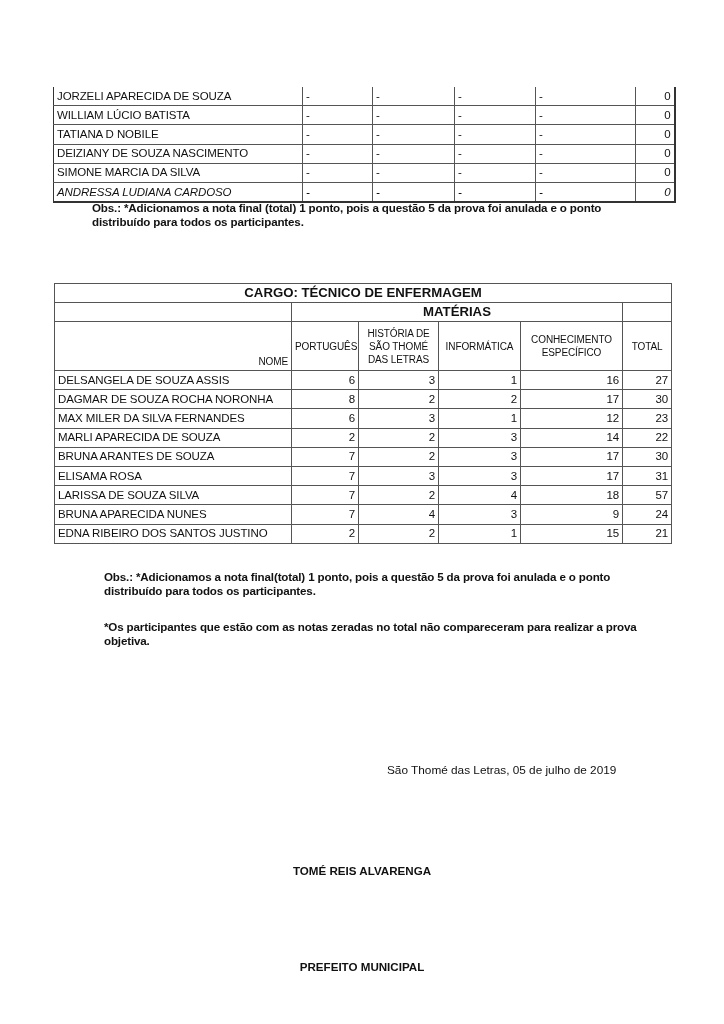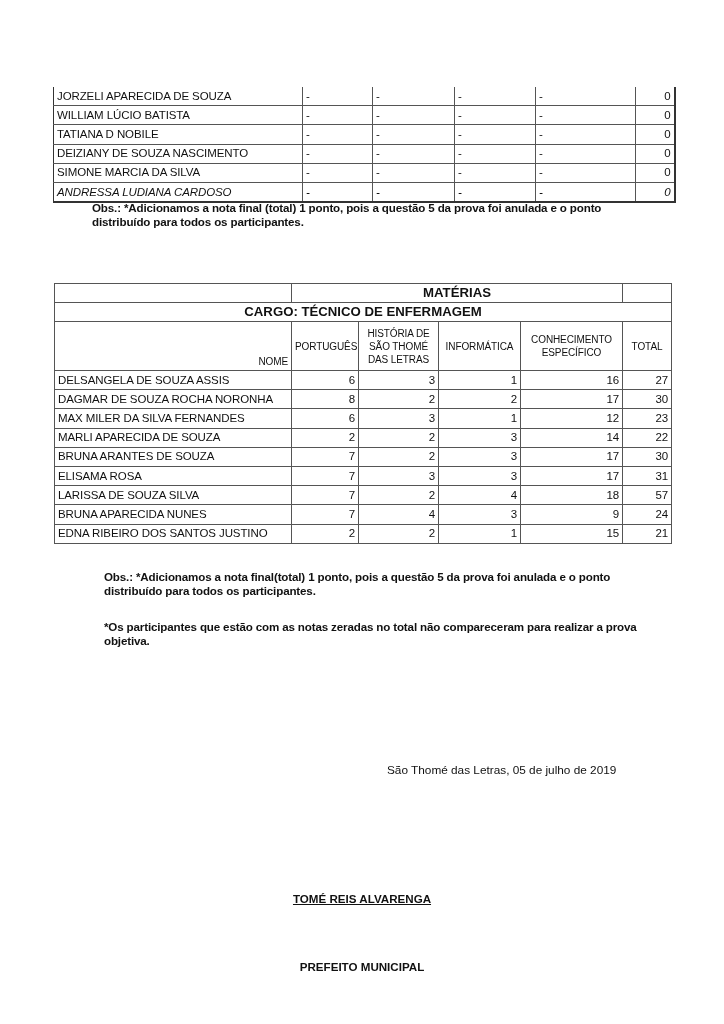--- a/index.html
+++ b/index.html
@@ -25,21 +25,21 @@
   #t2 .hdr { height: 46px; text-align: center; font-size: 10px; line-height: 13px; letter-spacing: -0.1px; white-space: normal; }
   #t2 .hdr-name { vertical-align: bottom; text-align: right; padding-bottom: 2px; }
   #t2 .row td { height: 18.2px; line-height: 17px; letter-spacing: -0.1px; }
   #t2 .row td.num { text-align: right; }
 
   #obs2 { left: 104px; top: 570px; width: 540px; }
   #obs3 { left: 104px; top: 620px; width: 540px; }
 
   .place-date { position: absolute; left: 387px; top: 763px; font-size: 11.8px; }
   .sign { position: absolute; left: 250px; width: 224px; text-align: center; font-weight: bold; font-size: 11.6px; }
-  #sign-name { top: 892px; text-decoration: underline; }
+  #sign-name { top: 864px; }
   #sign-role { top: 915px; margin-top: 45px; }
 </style>
 </head>
 <body>
 
 <table id="t1">
   <colgroup>
     <col style="width:249px">
       <col style="width:70px">
       <col style="width:82px">
@@ -105,26 +105,26 @@
   <colgroup>
     <col style="width:237px">
       <col style="width:67px">
       <col style="width:80px">
       <col style="width:82px">
       <col style="width:102px">
       <col style="width:49px">
   </colgroup>
   <tbody id="t2-body">
     <tr>
+      <td colspan="6" class="title">CARGO: TÉCNICO DE ENFERMAGEM</td>
+    </tr>
+    <tr>
       <td></td>
       <td colspan="4" class="materias">MATÉRIAS</td>
       <td></td>
-    </tr>
-    <tr>
-      <td colspan="6" class="title">CARGO: TÉCNICO DE ENFERMAGEM</td>
     </tr>
     <tr>
       <td class="hdr hdr-name">NOME</td>
       <td class="hdr">PORTUGUÊS</td>
       <td class="hdr">HISTÓRIA DE SÃO THOMÉ DAS LETRAS</td>
       <td class="hdr">INFORMÁTICA</td>
       <td class="hdr">CONHECIMENTO ESPECÍFICO</td>
       <td class="hdr">TOTAL</td>
     </tr>
   <tr class="row">

